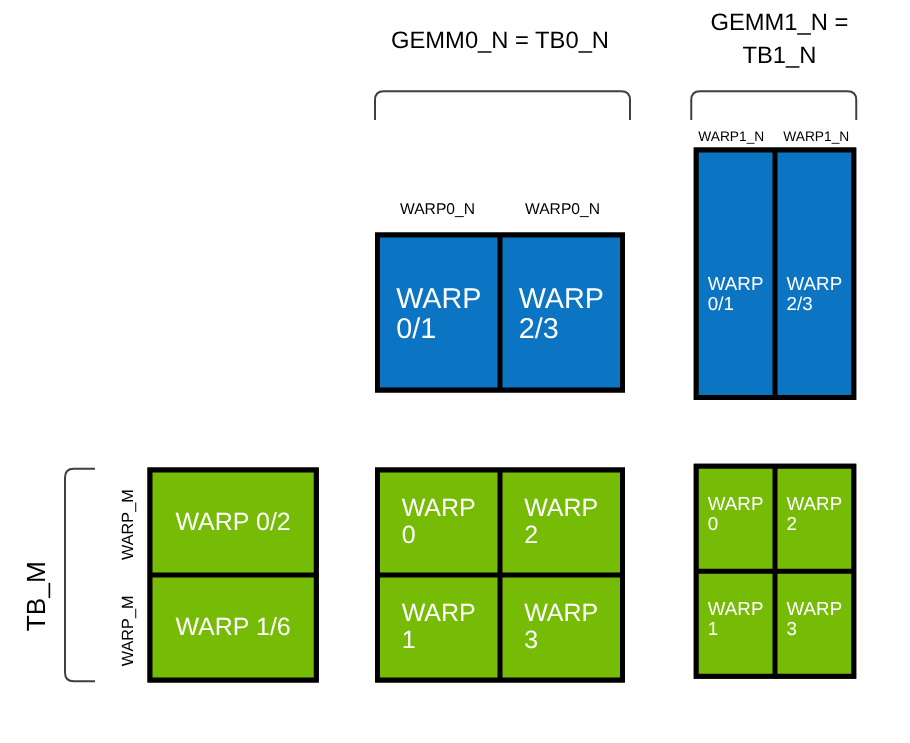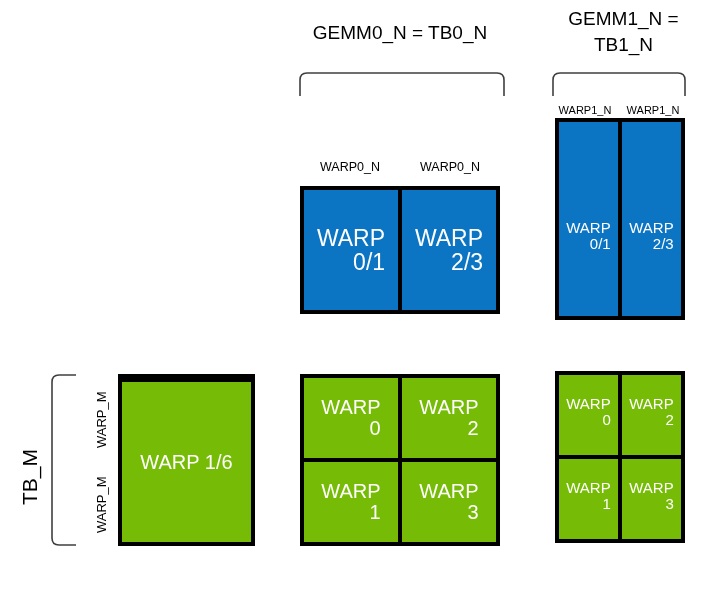--- a/index.html
+++ b/index.html
@@ -60,21 +60,21 @@
   .group.cols { flex-direction: row; }
   .group.rows { flex-direction: column; }
 
   .cell {
     box-sizing: border-box;
     flex: 1 1 0;
     display: flex;
     align-items: center;
     justify-content: center;
     color: #ffffff;
-    text-align: right;
+    text-align: left;
     line-height: 1.05;
     white-space: pre-line;
     position: relative;
   }
   .cell.blue  { background: #0B74C3; }
   .cell.green { background: #76BC07; }
 
   
   .split-v { width: 4px; background: #000000; flex: 0 0 4px; }
   .split-h { height: 4px; background: #000000; flex: 0 0 4px; }
@@ -133,20 +133,21 @@
   <div class="abs vlabel big" style="left:18px; top:505px; transform: rotate(-90deg);">TB_M</div>
 
   <svg class="abs brace-left" style="left:46px; top:372px;" width="32" height="176" viewBox="0 0 32 176">
     <path d="M30,3 L13,3 Q6,3 6,10 L6,166 Q6,173 13,173 L30,173" fill="none" stroke="#3f3f3f" stroke-width="1.6"></path>
   </svg>
 
   <div class="abs vlabel" style="left:94px; top:448px; transform: rotate(-90deg);">WARP_M</div>
   <div class="abs vlabel" style="left:94px; top:533px; transform: rotate(-90deg);">WARP_M</div>
 
   <div class="abs group rows" style="left:118px; top:374px; width:137px; height:172px;">
+    <div class="cell green fs-mid">WARP 0/2</div>
     <div class="split-h"></div>
     <div class="cell green fs-mid">WARP 1/6</div>
   </div>
 
   <div class="abs group rows" style="left:300px; top:374px; width:200px; height:172px;">
     <div style="display:flex; flex:1 1 0;">
       <div class="cell green fs-mid">WARP
 0</div>
       <div class="split-v"></div>
       <div class="cell green fs-mid">WARP

